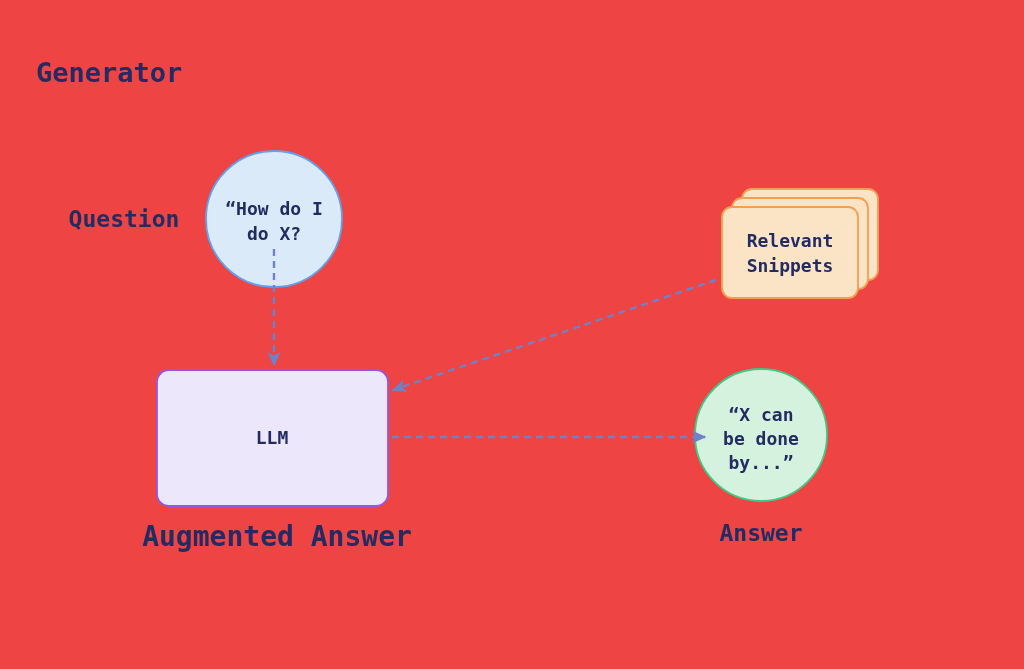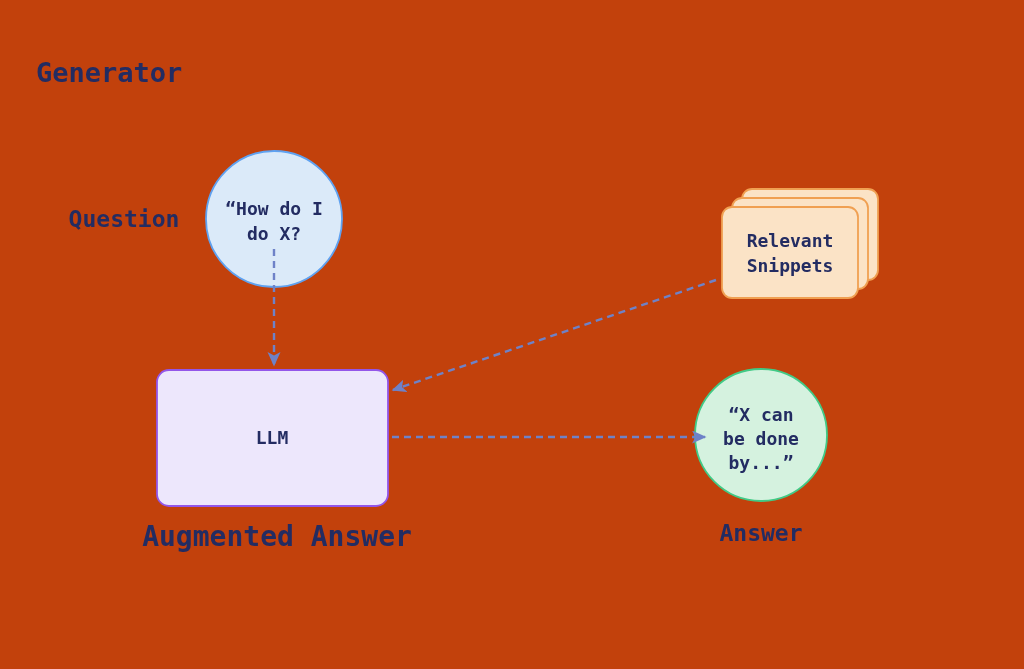--- a/index.html
+++ b/index.html
@@ -1,16 +1,16 @@
 <!DOCTYPE html>
 <html><head>
 <meta charset="utf-8">
 <style>
   html,body{margin:0;padding:0;background:#ffffff;}
-  .canvas{position:relative;width:1024px;height:669px;background:#c2410c;overflow:hidden;}
+  .canvas{position:relative;width:1024px;height:669px;background:#ef4444;overflow:hidden;}
   svg text{font-family:"DejaVu Sans Mono","Liberation Mono",monospace;font-weight:700;}
   .node-text{font-size:18px;}
   .node-label{font-size:23px;}
   .big-label{font-size:28px;}
   .title-text{font-size:27px;}
   .dashed{stroke-dasharray:7 5;stroke-width:2.4;fill:none;}
   .node-border{stroke-width:1.8;}
 </style>
 </head>
 <body>

